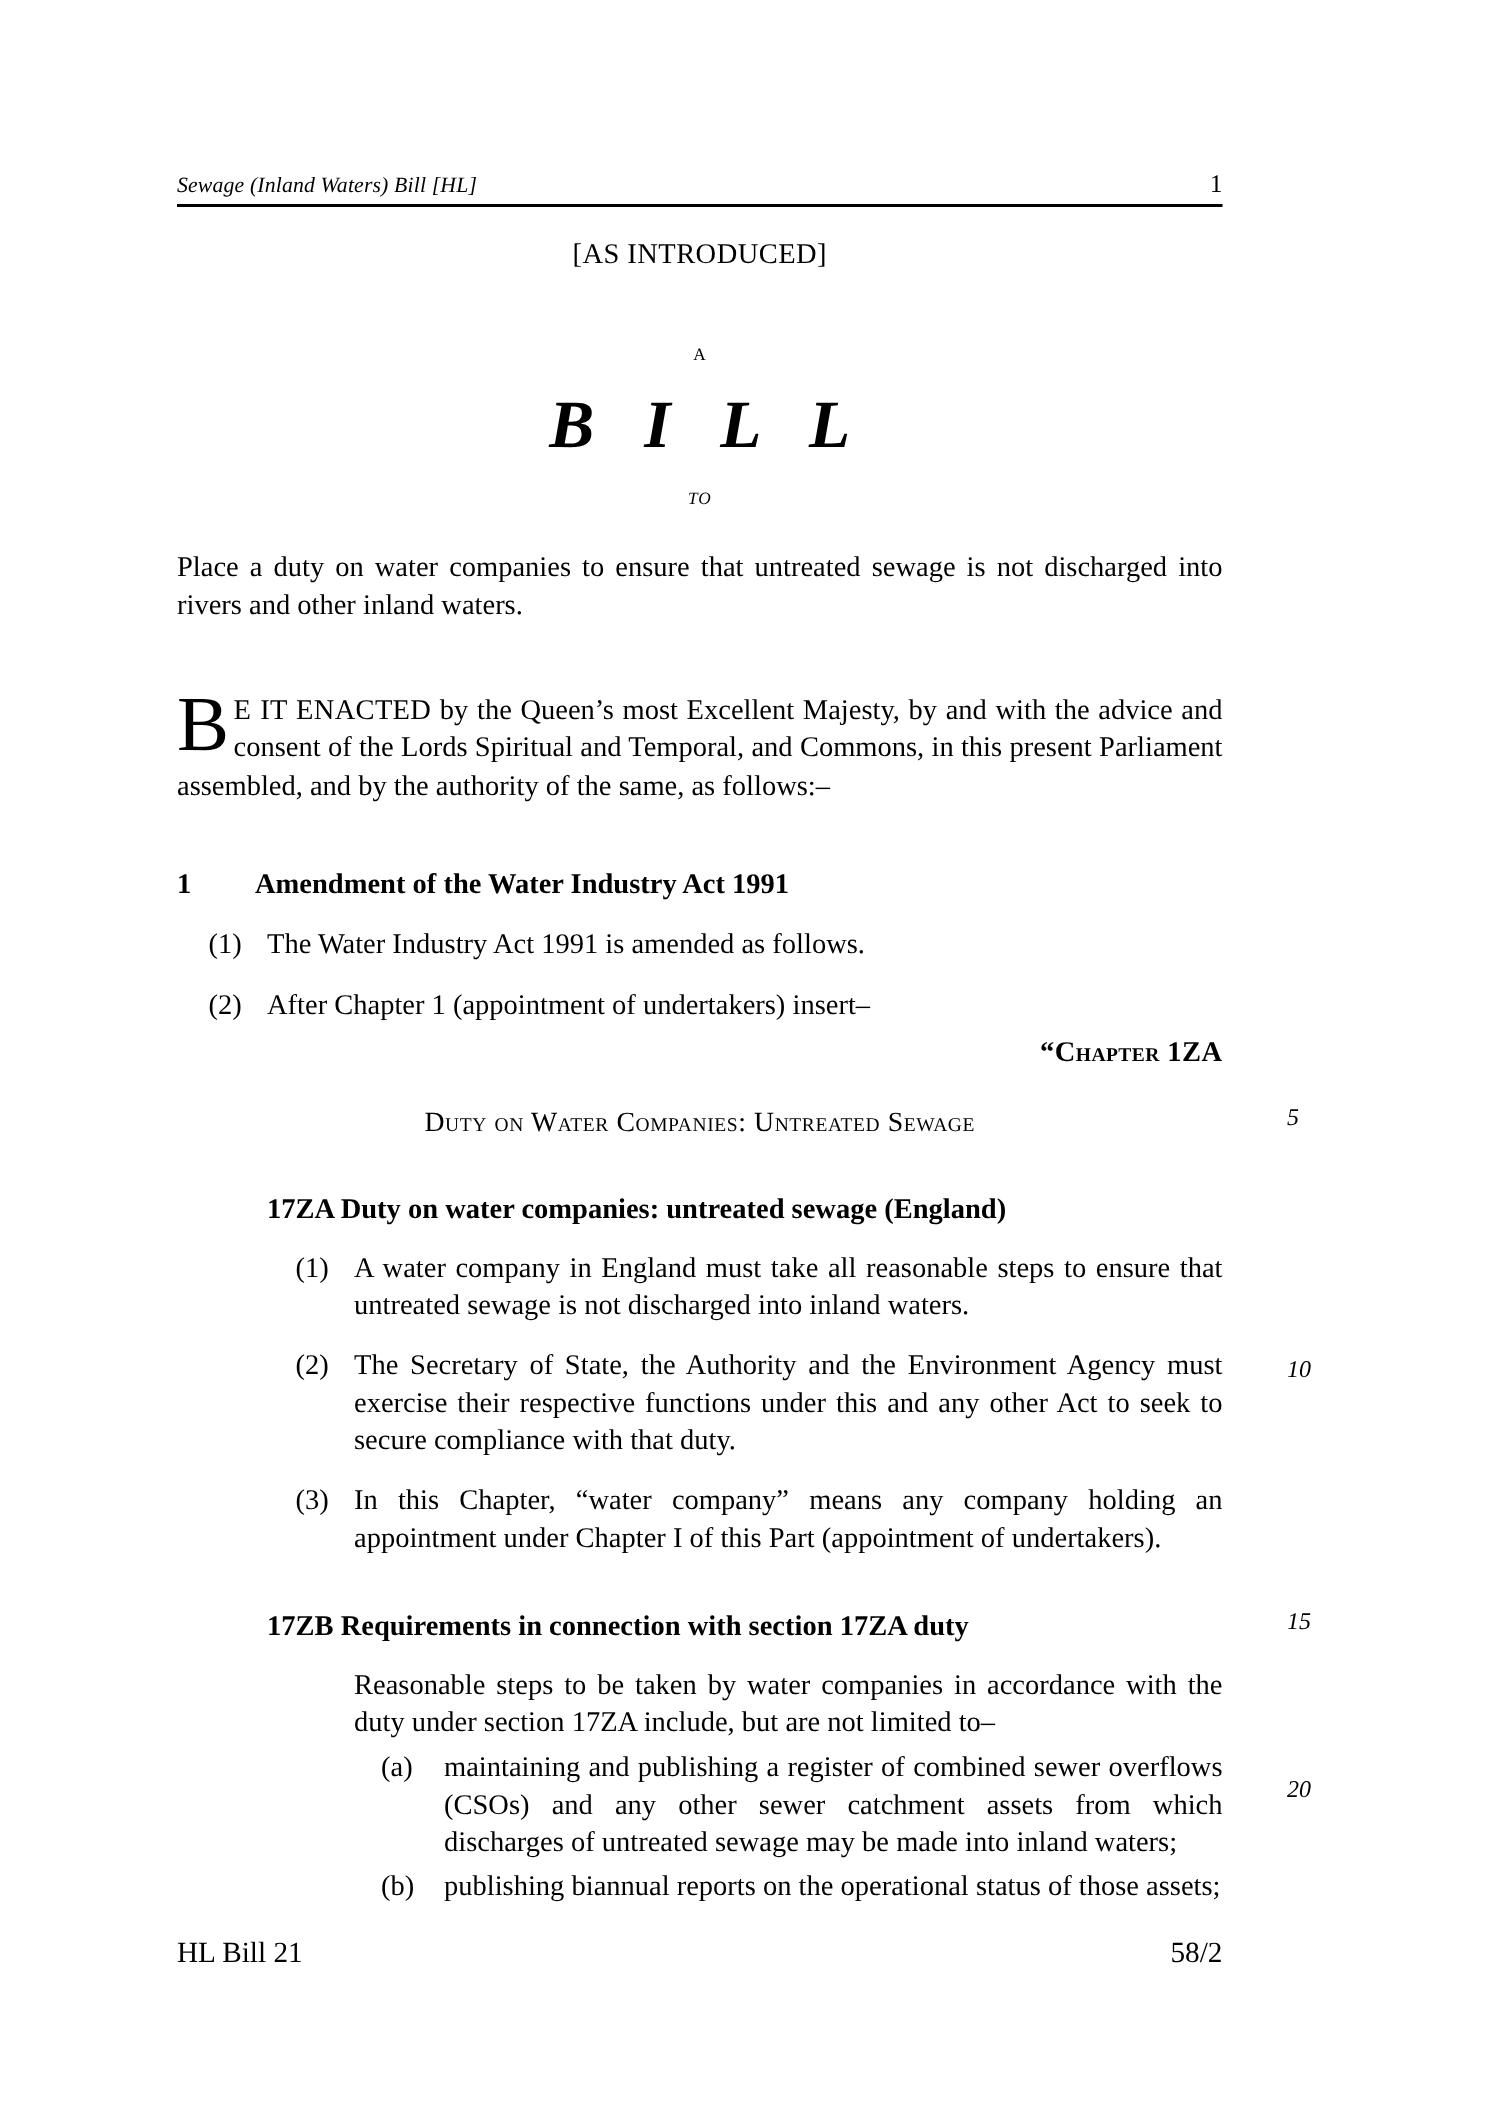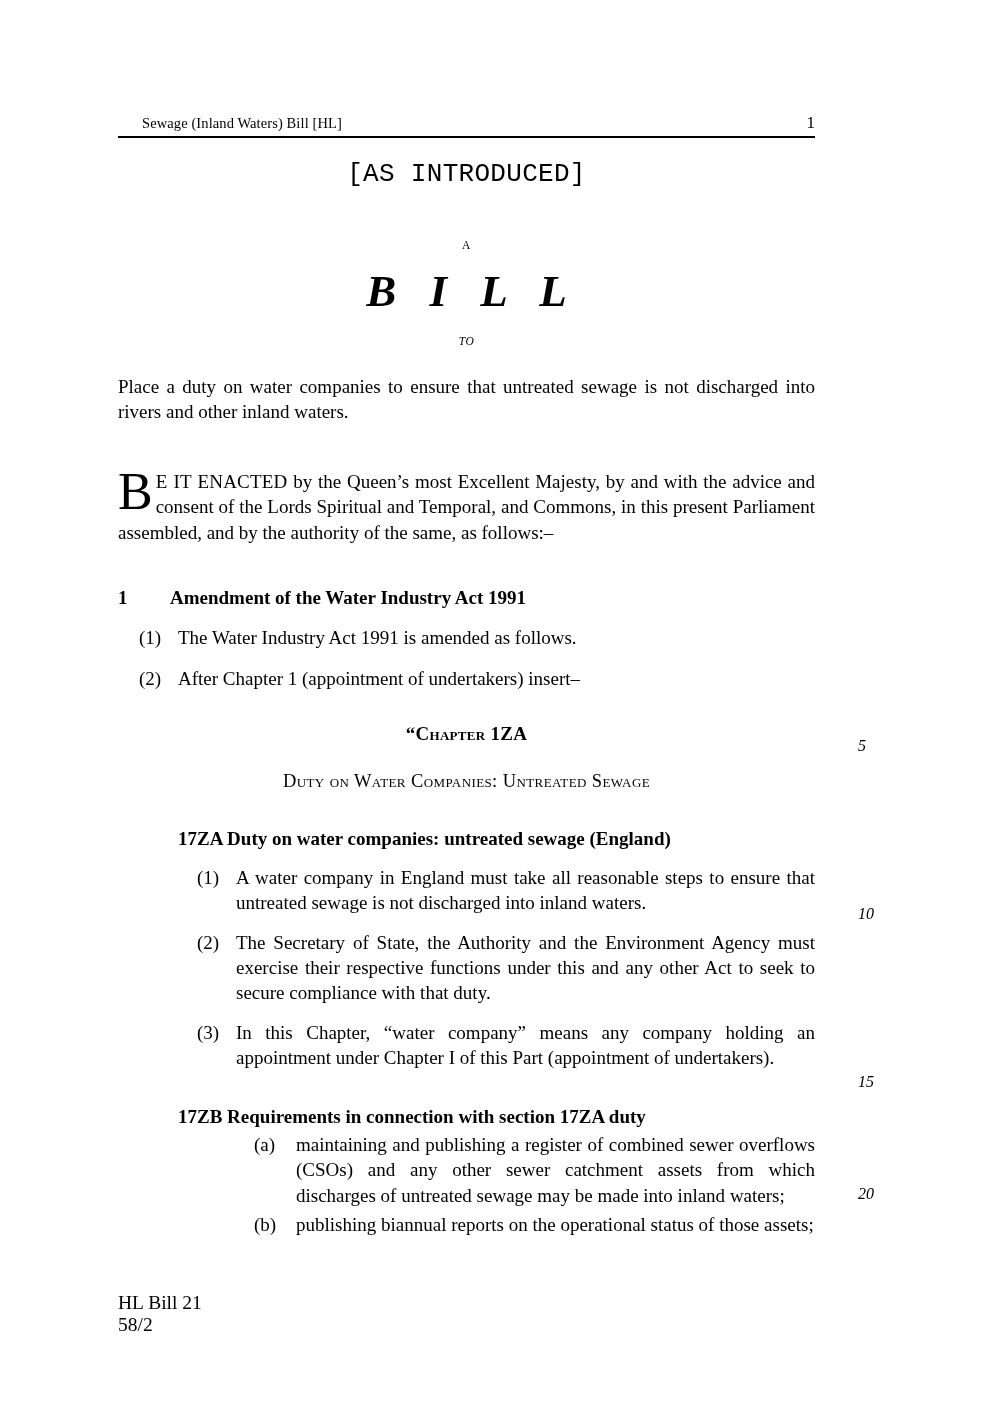--- a/index.html
+++ b/index.html
@@ -28,22 +28,22 @@
     position: absolute;
     left: 118px;
     top: 113px;
     width: 697px;
     display: flex;
     align-items: baseline;
     justify-content: space-between;
     font-size: 14.5px;
   }
   .header-title {
+    font-style: italic;
     letter-spacing: 0.1px;
-    margin-left: 24px;
   }
   .header-page {
     font-size: 17px;
   }
   .header-rule {
     position: absolute;
     left: 118px;
     top: 136px;
     width: 697px;
     height: 2px;
@@ -53,24 +53,23 @@
   
   .content {
     position: absolute;
     left: 118px;
     top: 150px;
     width: 697px;
   }
 
   .as-introduced {
     text-align: center;
-    font-size: 26px;
+    font-size: 19px;
     margin-top: 9px;
     letter-spacing: 0.3px;
-    font-family: Liberation Mono, monospace;
   }
 
   .article-a {
     text-align: center;
     font-size: 11.5px;
     margin-top: 50px;
     letter-spacing: 0.5px;
   }
 
   .bill-word {
@@ -150,25 +149,25 @@
     text-align: left;
   }
   .subsec .txt {
     flex: 1 1 auto;
     text-align: justify;
     text-justify: inter-word;
   }
 
   
   .chapter-head {
-    text-align: center;
+    text-align: right;
     font-size: 19px;
     font-weight: bold;
     font-variant: small-caps;
-    margin-top: 32px;
+    margin-top: 8px;
     letter-spacing: 0.3px;
   }
   .chapter-sub {
     text-align: center;
     font-size: 18.5px;
     font-variant: small-caps;
     margin-top: 26px;
     letter-spacing: 0.4px;
   }
 
@@ -243,21 +242,20 @@
   
   .footer {
     position: absolute;
     left: 118px;
     top: 1292px;
     width: 697px;
     display: flex;
     align-items: baseline;
     justify-content: space-between;
     font-size: 19.5px;
-    flex-direction: column;
   }
 </style>
 </head>
 <body>
 
 <div class="page">
 
   <div class="header">
     <span class="header-title">Sewage (Inland Waters) Bill [HL]</span>
     <span class="header-page">1</span>
@@ -327,20 +325,24 @@
     <div class="ins-subsec">
       <span class="num">(3)</span>
       <span class="txt">
         <span>In this Chapter, “water company” means any company holding an</span>
         <span class="lastline">appointment under Chapter I of this Part (appointment of undertakers).</span>
       </span>
     </div>
 
     <div class="ins-sec-head">17ZB Requirements in connection with section 17ZA duty</div>
 
+    <div class="ins-lead">
+      <span>Reasonable steps to be taken by water companies in accordance with</span>
+      <span class="lastline">the duty under section 17ZA include, but are not limited to–</span>
+    </div>
 
     <div class="para-item">
       <span class="letter">(a)</span>
       <span class="txt">
         <span>maintaining and publishing a register of combined sewer</span>
         <span>overflows (CSOs) and any other sewer catchment assets from</span>
         <span>which discharges of untreated sewage may be made into inland</span>
         <span class="lastline">waters;</span>
       </span>
     </div>

